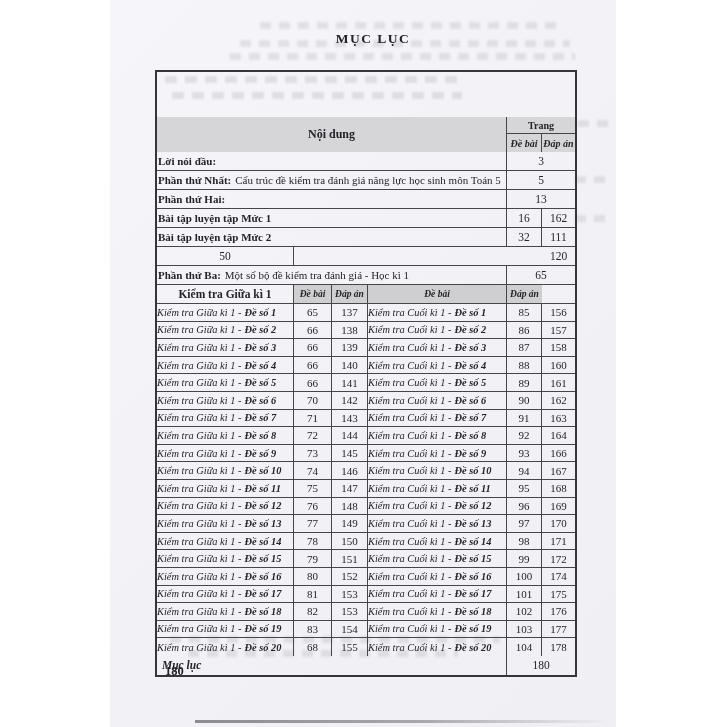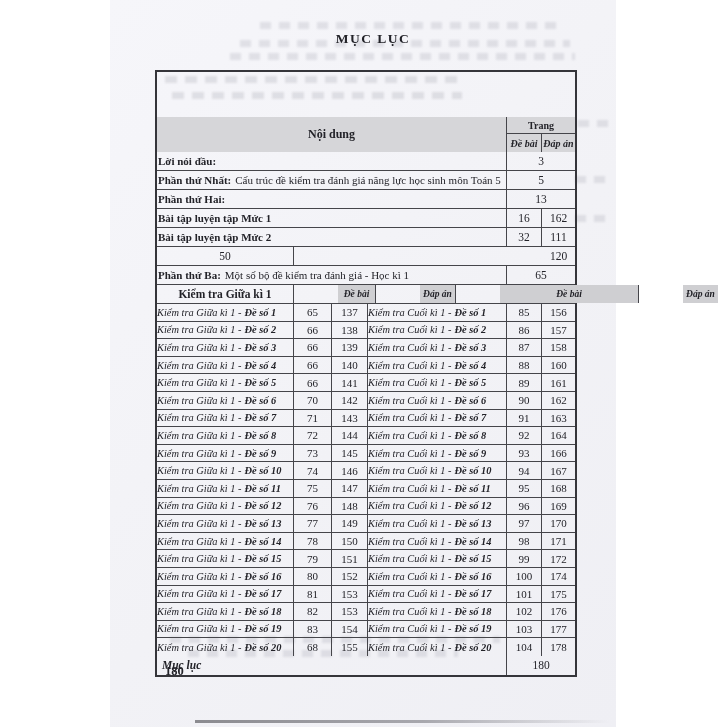--- a/index.html
+++ b/index.html
@@ -31,21 +31,21 @@
 
   
   .tr.main{height:19px;}
   .c-content{grid-column:1/5;padding-left:1px;font-size:11px;white-space:nowrap;}
   .c-span{grid-column:5/7;justify-content:center;font-size:11.5px;}
   .c-num{justify-content:center;font-size:11.5px;}
   .lbl-b{font-weight:bold;}
   .lbl-i{margin-left:4px;}
 
   
-  .tr.subhead{height:19px;gap:44px;}
+  .tr.subhead{height:19px;}
   .sh-lab{justify-content:center;font-weight:bold;font-size:11.5px;}
   .sh-pg{background:#cfcfd2;justify-content:center;font-weight:bold;font-style:italic;font-size:9.5px;}
 
   
   .tr.exam{height:17.6px;}
   .c-exlabel{padding-left:0;font-style:italic;font-size:10.4px;white-space:nowrap;}
   .c-exlabel .so{font-weight:bold;margin-left:3px;}
   .tr.exam .c-num{font-size:11px;}
 
   

